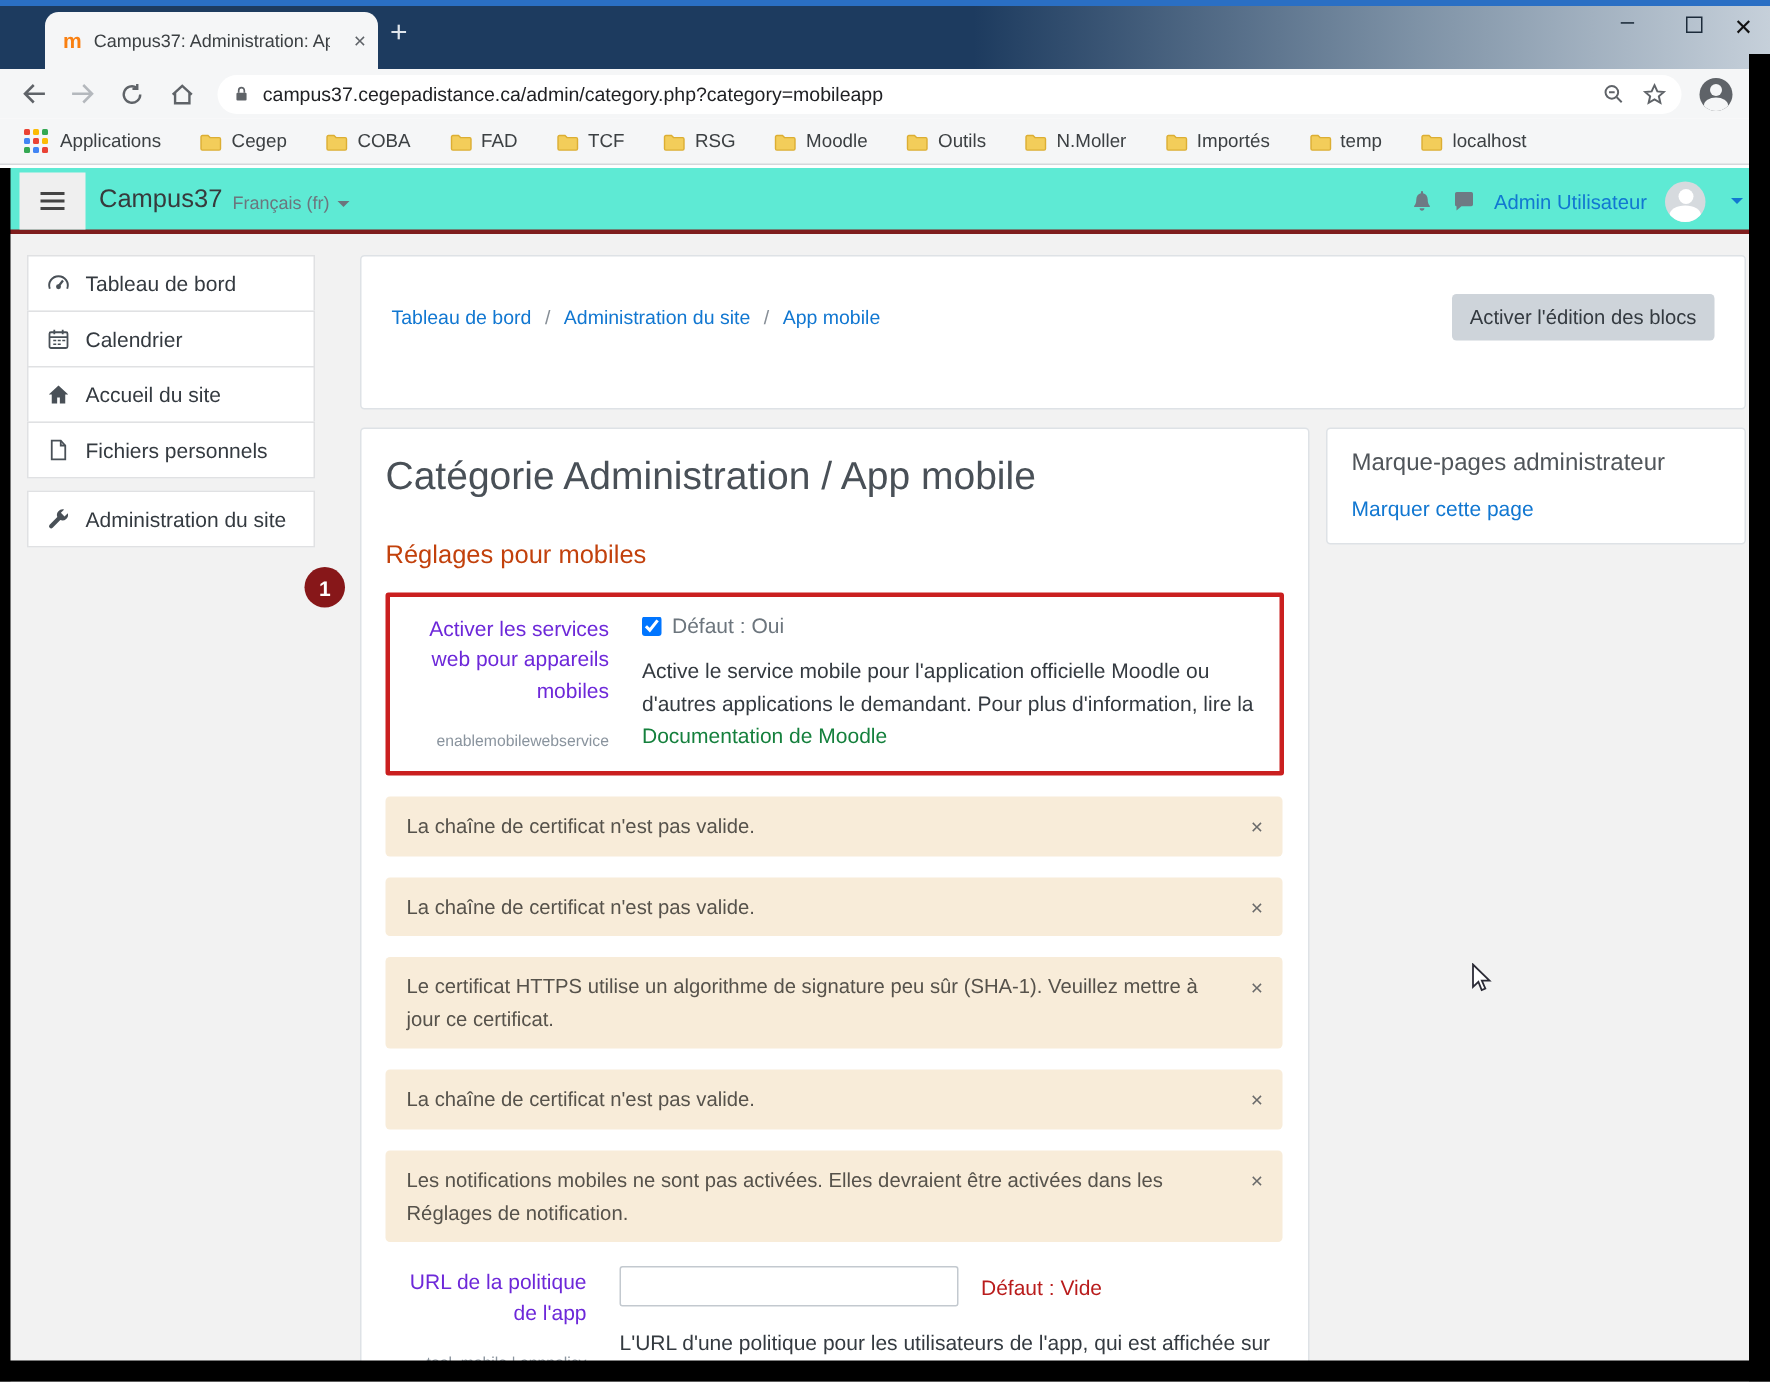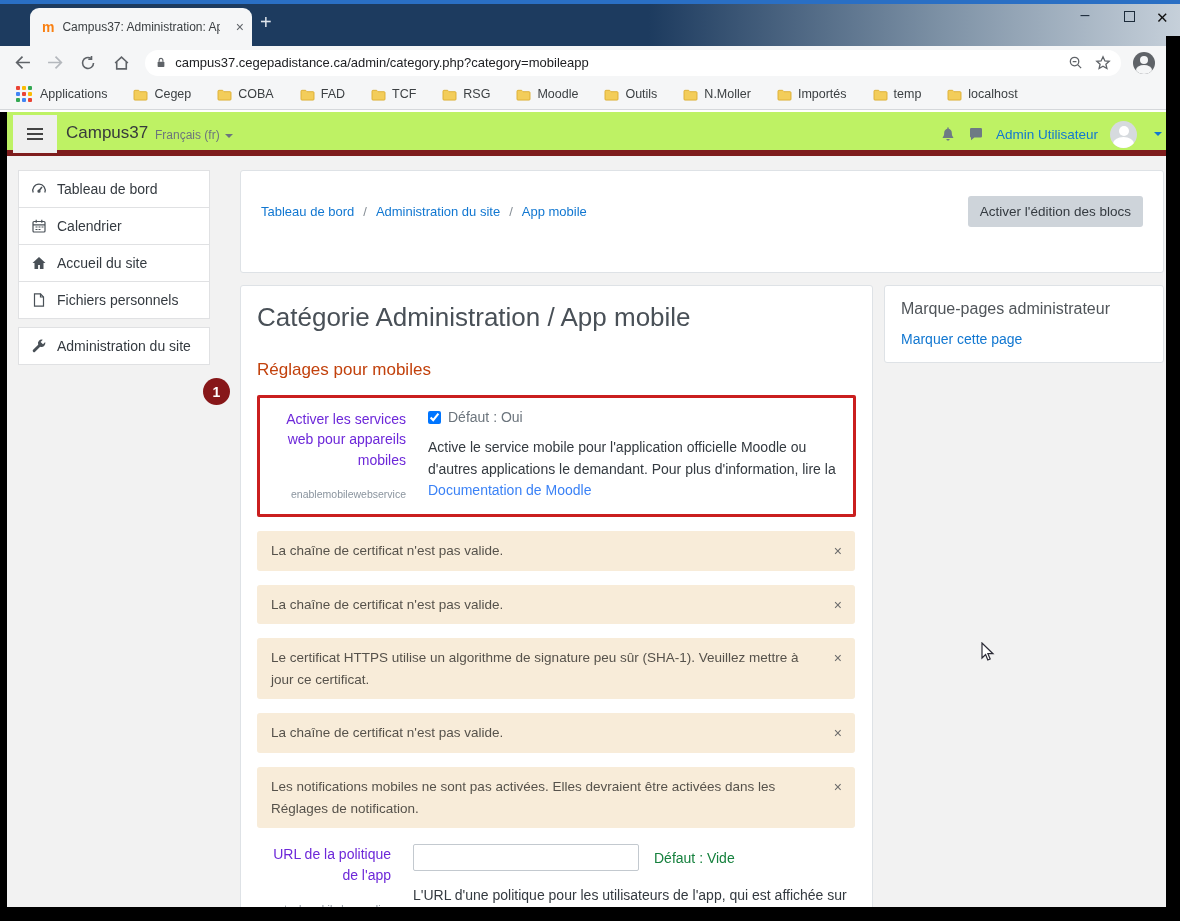--- a/index.html
+++ b/index.html
@@ -39,21 +39,21 @@
   .bookmarksbar { position:absolute; left:0; top:79px; width:100%; height:31px; background:#f5f6f7;
     border-bottom:1px solid #d5d8db; display:flex; align-items:center; font-size:12.5px; color:#3c4043; }
   .appsgrid { display:grid; grid-template-columns:repeat(3,4px); grid-gap:2px; margin:0 8px 0 16px; }
   .appsgrid i { width:4px; height:4px; border-radius:1px; display:block; }
   .bm { display:flex; align-items:center; margin-left:26px; white-space:nowrap; }
   .bm svg { margin-right:6px; flex:none; }
 
   
   .page { position:absolute; left:0; top:112px; width:1180px; height:802px; background:#f2f2f2; overflow:hidden; }
 
-  .m-navbar { position:absolute; left:0; top:0; width:100%; height:44px; background:#bef264; border-bottom:6px solid #7f1d1d; }
+  .m-navbar { position:absolute; left:0; top:0; width:100%; height:44px; background:#5eead4; border-bottom:3px solid #7f1d1d; }
   .burger { position:absolute; left:13px; top:3px; width:44px; height:38px; background:#efefef; display:flex; flex-direction:column; justify-content:center; align-items:center; gap:3px; }
   .burger i { width:16px; height:2px; background:#444; display:block; }
   .brand { position:absolute; left:66px; top:11px; font-size:17px; color:#373a3c; font-weight:500; }
   .lang { position:absolute; left:155px; top:16px; font-size:12px; color:#6c757d; }
   .caret-down { display:inline-block; width:0; height:0; border-left:4px solid transparent; border-right:4px solid transparent; border-top:4px solid currentColor; vertical-align:middle; margin-left:5px; }
   .nav-right { position:absolute; right:18px; top:0; height:44px; display:flex; align-items:center; gap:12px; }
   .nav-ico { color:#6e7a84; display:flex; }
   .username { font-size:13.5px; color:#1177d1; }
   .avatar-moodle { width:27px; height:27px; border-radius:50%; background:#d6dade; position:relative; overflow:hidden; }
   .avatar-moodle:before { content:""; position:absolute; left:8.5px; top:5px; width:10px; height:10px; border-radius:50%; background:#fff; }
@@ -80,30 +80,30 @@
   .sec-link { display:inline-block; margin-top:27px; font-size:17px; color:#c2410c; text-decoration:none; font-weight:300; }
 
   .hl-box { margin-top:15px; border:3px solid #ca1f1f; border-radius:2px; padding:11px 12px 12px 12px; display:flex; }
   .lbl-col { width:134px; text-align:right; flex:none; }
   .lbl-main { font-size:14px; color:#6d28d9; line-height:1.45; }
   .lbl-id { font-size:10.5px; color:#8a949e; margin-top:18px; }
   .ctl-col { flex:1; padding-left:22px; }
   .chk-row { display:flex; align-items:center; font-size:14px; color:#6c757d; }
   .chk-row input { margin-right:7px; width:13px; height:13px; }
   .setting-desc { margin-top:12px; font-size:14px; color:#343a40; line-height:1.55; }
-  .setting-desc a { color:#3b82f6; text-decoration:none; }
+  .setting-desc a { color:#15803d; text-decoration:none; }
 
   .alert { position:relative; margin-top:14px; width:598px; background:#f8ecd9; border-radius:3px;
     padding:9px 34px 9px 14px; font-size:13.5px; color:#56524b; line-height:1.6; }
   .alert-close { position:absolute; right:13px; top:9px; color:#6b6b6b; font-size:14px; }
 
   .form-row { display:flex; margin-top:16px; }
   .input-line { display:flex; align-items:center; }
   .text-input { width:226px; height:27px; border:1px solid #c3c9cf; border-radius:2px; font-family:inherit; font-size:13px; padding:0 6px; }
-  .default-val { font-size:14px; color:#15803d; margin-left:15px; }
+  .default-val { font-size:14px; color:#b91c1c; margin-left:15px; }
   .ctl-desc { margin-top:14px; font-size:14px; color:#343a40; line-height:1.55; }
 
   .bm-card { left:884px; top:173px; width:280px; height:78px; padding:14px 16px; }
   .bm-title { font-size:16px; color:#50555a; font-weight:400; }
   .bm-link { display:inline-block; margin-top:13px; font-size:14px; color:#1177d1; text-decoration:none; }
 
   .badge { position:absolute; left:203px; top:266px; width:27px; height:27px; border-radius:50%;
     background:#871719; color:#fff; font-size:14px; font-weight:bold; display:flex; align-items:center; justify-content:center; z-index:5; }
 
   .cursor { position:absolute; left:981px; top:530px; z-index:9; }

